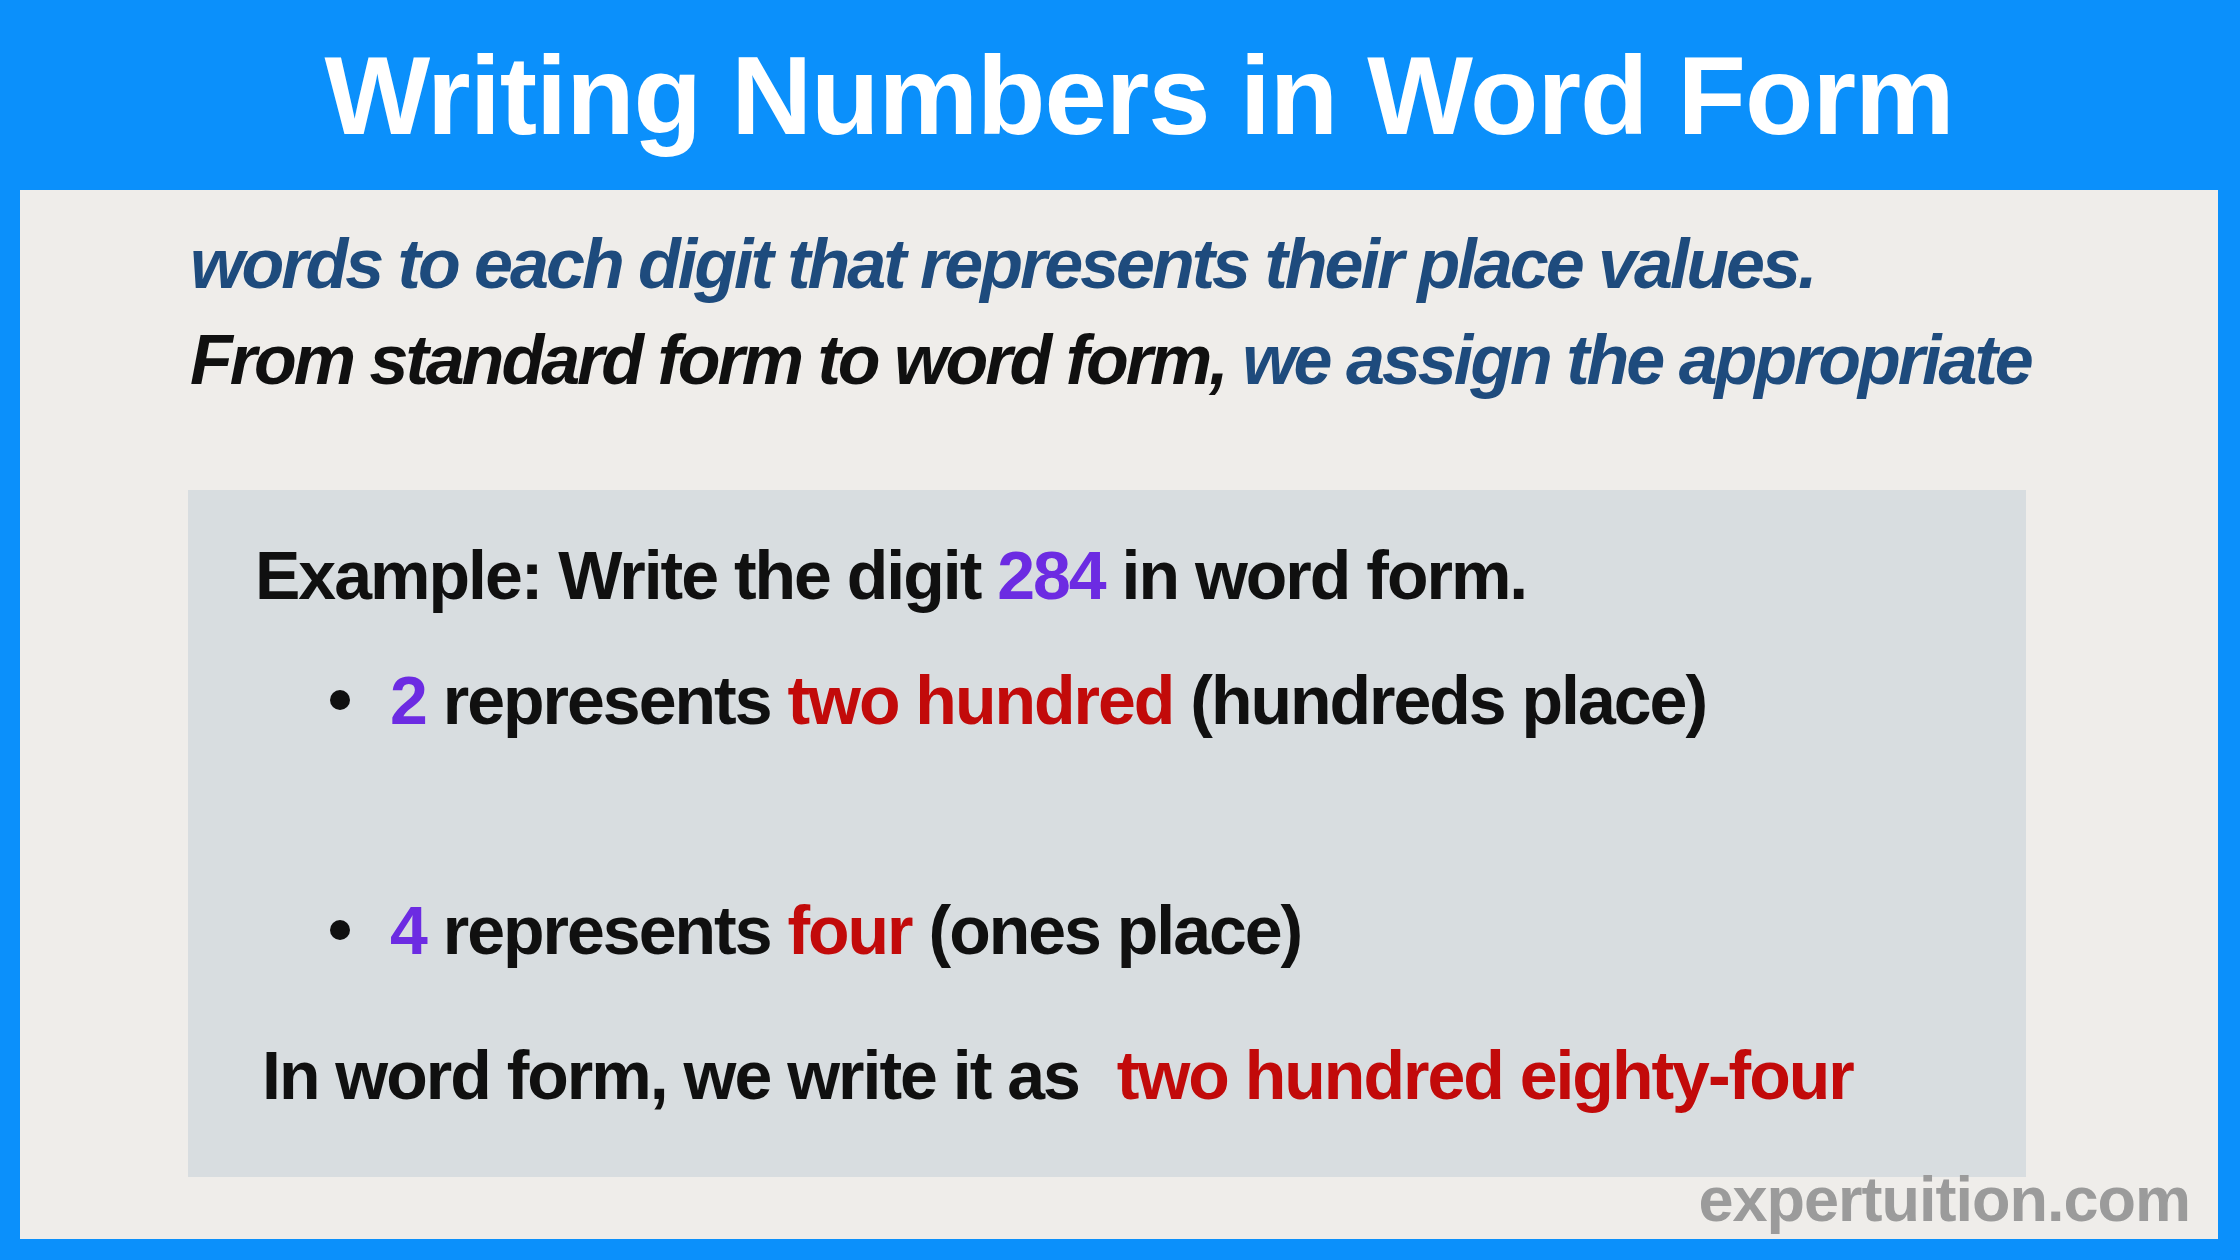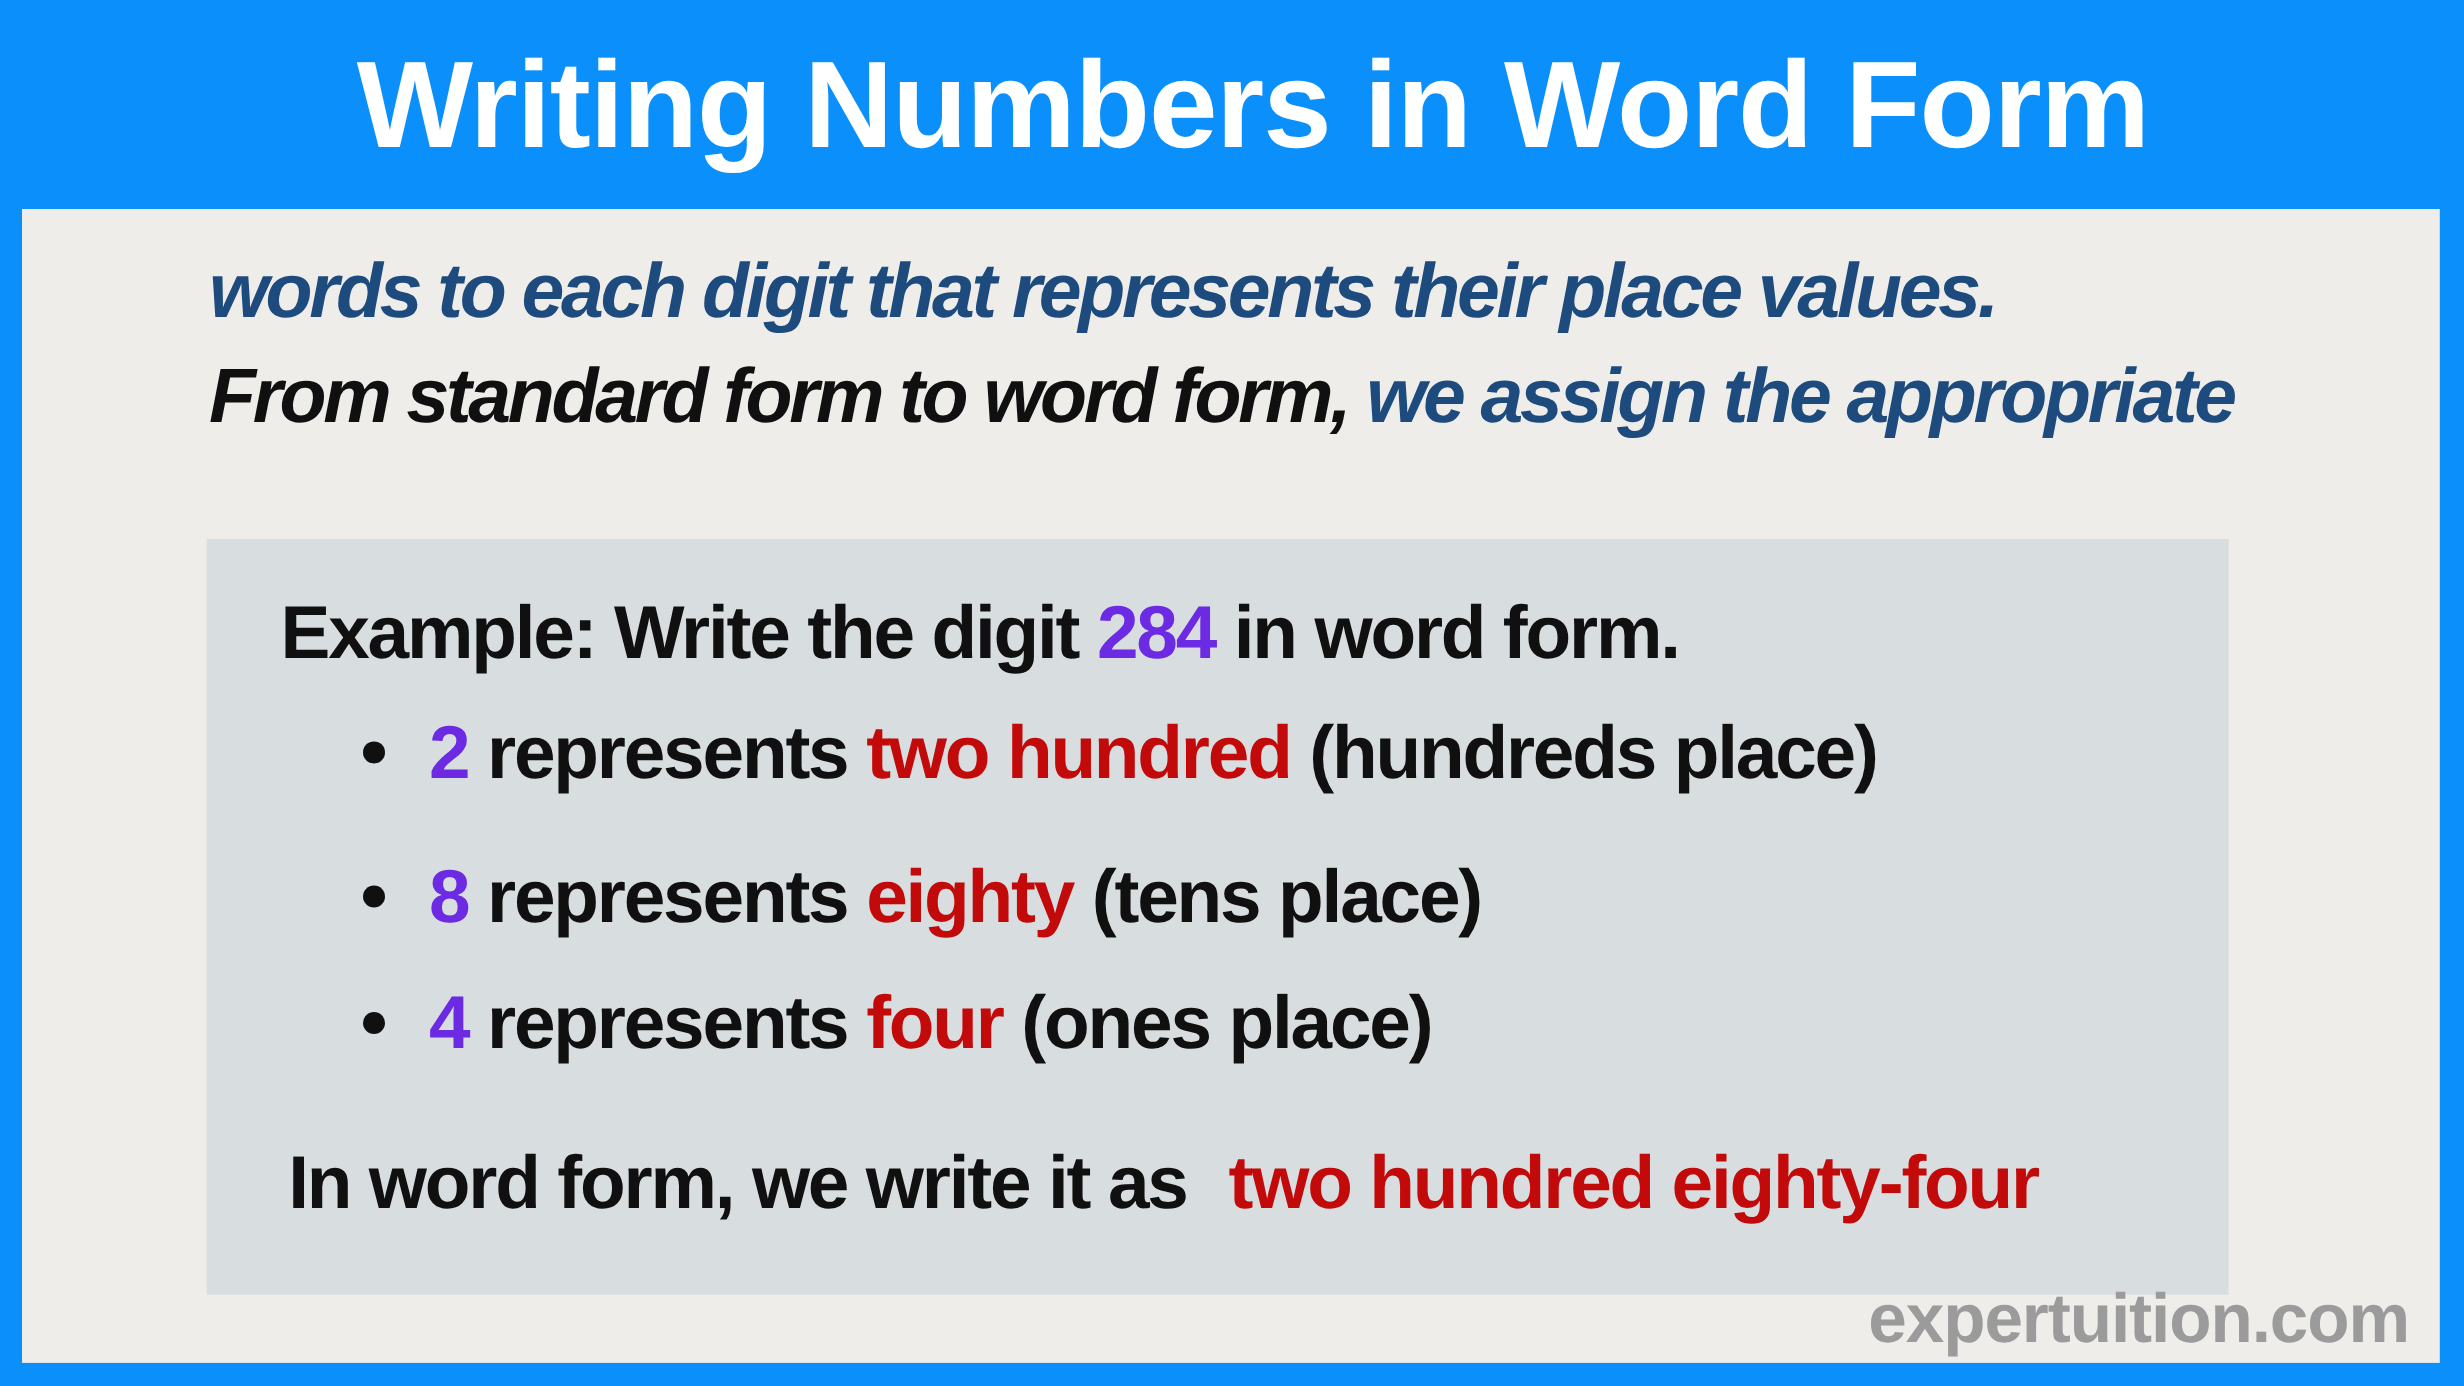--- a/index.html
+++ b/index.html
@@ -49,21 +49,21 @@
     position:absolute;left:168px;top:300px;width:1838px;height:687px;
     background:var(--box-gray);
     font-size:68px;letter-spacing:-2px;color:var(--text-black);
   }
   .example-heading{
     position:absolute;left:67px;top:42px;height:86px;line-height:86px;white-space:nowrap;
   }
   .bullet-row{
     position:absolute;left:142px;height:86px;display:flex;align-items:center;white-space:nowrap;
   }
-  .bullet-row.b0{top:151px;}
+  .bullet-row.b0{top:167px;}
   .bullet-row.b1{top:282px;}
   .bullet-row.b2{top:397px;text-align:center;}
   .bullet-dot{
     width:20px;height:20px;border-radius:50%;background:var(--text-black);
     margin-right:40px;flex:none;
   }
   .conclusion{
     position:absolute;left:74px;top:542px;height:86px;line-height:86px;white-space:nowrap;
   }
   .purple{color:var(--purple);}
@@ -92,24 +92,20 @@
 
   <div class="example-box">
 
     <div class="example-heading"><span>Example: Write the digit</span> <span class="purple">284</span> <span>in word form.</span></div>
 
     <div class="bullet-row b0">
       <span class="bullet-dot"></span>
       <span><span class="purple">2</span> <span>represents</span> <span class="red">two hundred</span> <span>(hundreds place)</span></span>
     </div>
 
-    <div class="bullet-row b1">
-      <span class="bullet-dot"></span>
-      <span><span class="purple">8</span> <span>represents</span> <span class="red">eighty</span> <span>(tens place)</span></span>
-    </div>
 
     <div class="bullet-row b2">
       <span class="bullet-dot"></span>
       <span><span class="purple">4</span> <span>represents</span> <span class="red">four</span> <span>(ones place)</span></span>
     </div>
 
     <div class="conclusion"><span>In word form, we write it as</span><span class="red">two hundred eighty-four</span></div>
 
   </div>
 

